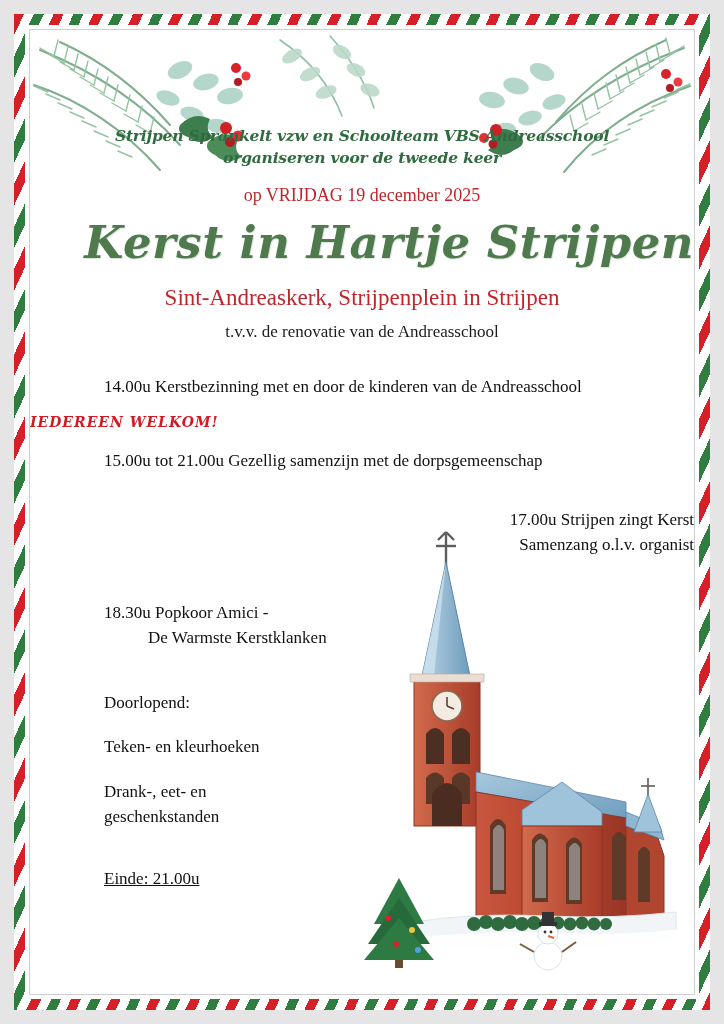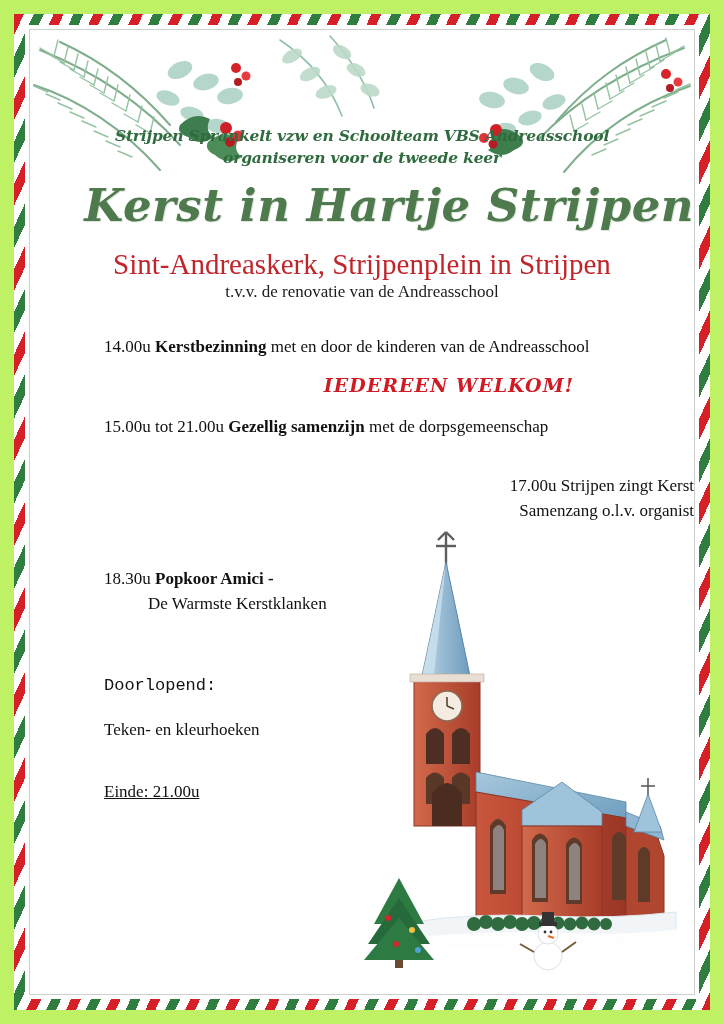--- a/index.html
+++ b/index.html
@@ -11,21 +11,21 @@
     width: 724px;
     height: 1024px;
     overflow: hidden;
     font-family: "Liberation Serif", serif;
   }
 
   .poster {
     position: relative;
     width: 724px;
     height: 1024px;
-    background: #bef264;
+    background: #e5e5e5;
     overflow: hidden;
   }
 
   
   .border-frame {
     position: absolute;
     left: 14px;
     top: 14px;
     right: 14px;
     bottom: 14px;
@@ -123,59 +123,59 @@
     font-weight: bold;
     font-size: 45px;
     color: #4f7a4e;
     letter-spacing: 0.5px;
     text-shadow: 1px 1px 0 rgba(120,150,120,0.25);
   }
 
   .church-line {
     text-align: center;
     margin-top: 16px;
-    font-size: 29px;
+    font-size: 23px;
     color: #c0252b;
   }
 
   .tvv-line {
     text-align: center;
-    margin-top: 1px;
+    margin-top: 11px;
     font-size: 17px;
     color: #1b1b1b;
   }
 
   .prog {
     margin-left: 74px;
     margin-top: 0;
     font-size: 17px;
     color: #111111;
     line-height: 1.5;
   }
-  .prog b { font-weight: bold; }
+  .prog b { font-weight: normal; }
 
   .p1 { margin-top: 32px; }
   .welkom {
-    text-align: right;
+    text-align: left;
     margin: 15px 0 0 0;
     font-family: "DejaVu Serif", serif;
     font-style: italic;
     font-weight: bold;
-    font-size: 19px;
+    font-size: 14px;
     color: #d11b24;
     letter-spacing: 1px;
     margin-right: 120px;
   }
   .p2 { margin-top: 18px; }
   .p3 { margin-top: 33px; text-align: right; }
   .p3 .ind { display:block; margin-left: 44px; }
   .p4 { margin-top: 42px; }
   .p4 .ind { display:block; margin-left: 44px; }
 
-  .doorlopend { margin-top: 56px; font-family: Liberation Mono, monospace; }
+  .doorlopend { margin-top: 39px; }
   .dl-item { margin-top: 19px; }
   .dl-item .cont { display:block; }
   .einde { margin-top: 36px; text-decoration: underline; }
 
   
   .church {
     position: absolute;
     right: 8px;
     bottom: 18px;
     width: 360px;
@@ -279,20 +279,21 @@
           </g>
         </g>
       </svg>
     </div>
 
     <div class="textwrap">
 
       <div class="org-line l1">Strijpen Sprankelt vzw en Schoolteam VBS Andreasschool</div>
       <div class="org-line l2">organiseren voor de tweede keer</div>
 
+      <div class="date-line">op VRIJDAG 19 december 2025</div>
 
       <div class="main-title">Kerst in Hartje Strijpen</div>
 
       <div class="church-line">Sint-Andreaskerk, Strijpenplein in Strijpen</div>
       <div class="tvv-line">t.v.v. de renovatie van de Andreasschool</div>
 
       <div class="prog p1">
         <span>14.00u </span><b>Kerstbezinning</b><span> met en door de kinderen van de Andreasschool</span>
       </div>
 
@@ -311,20 +312,24 @@
         <span>18.30u </span><b>Popkoor Amici -</b>
         <span class="ind">De Warmste Kerstklanken</span>
       </div>
 
       <div class="prog doorlopend">Doorlopend:</div>
 
       <div class="prog dl-item">
         <span>Teken- en kleurhoeken</span>
       </div>
 
+      <div class="prog dl-item">
+        <span>Drank-, eet- en</span>
+        <span class="cont">geschenkstanden</span>
+      </div>
 
       <div class="prog einde">Einde: 21.00u</div>
 
     </div>
 
     <div class="church">
       <svg width="360" height="450" viewBox="0 0 360 450" xmlns="http://www.w3.org/2000/svg">
         <defs>
           <linearGradient id="brick" x1="0" y1="0" x2="1" y2="0">
             <stop offset="0%" stop-color="#c9573f"></stop>

